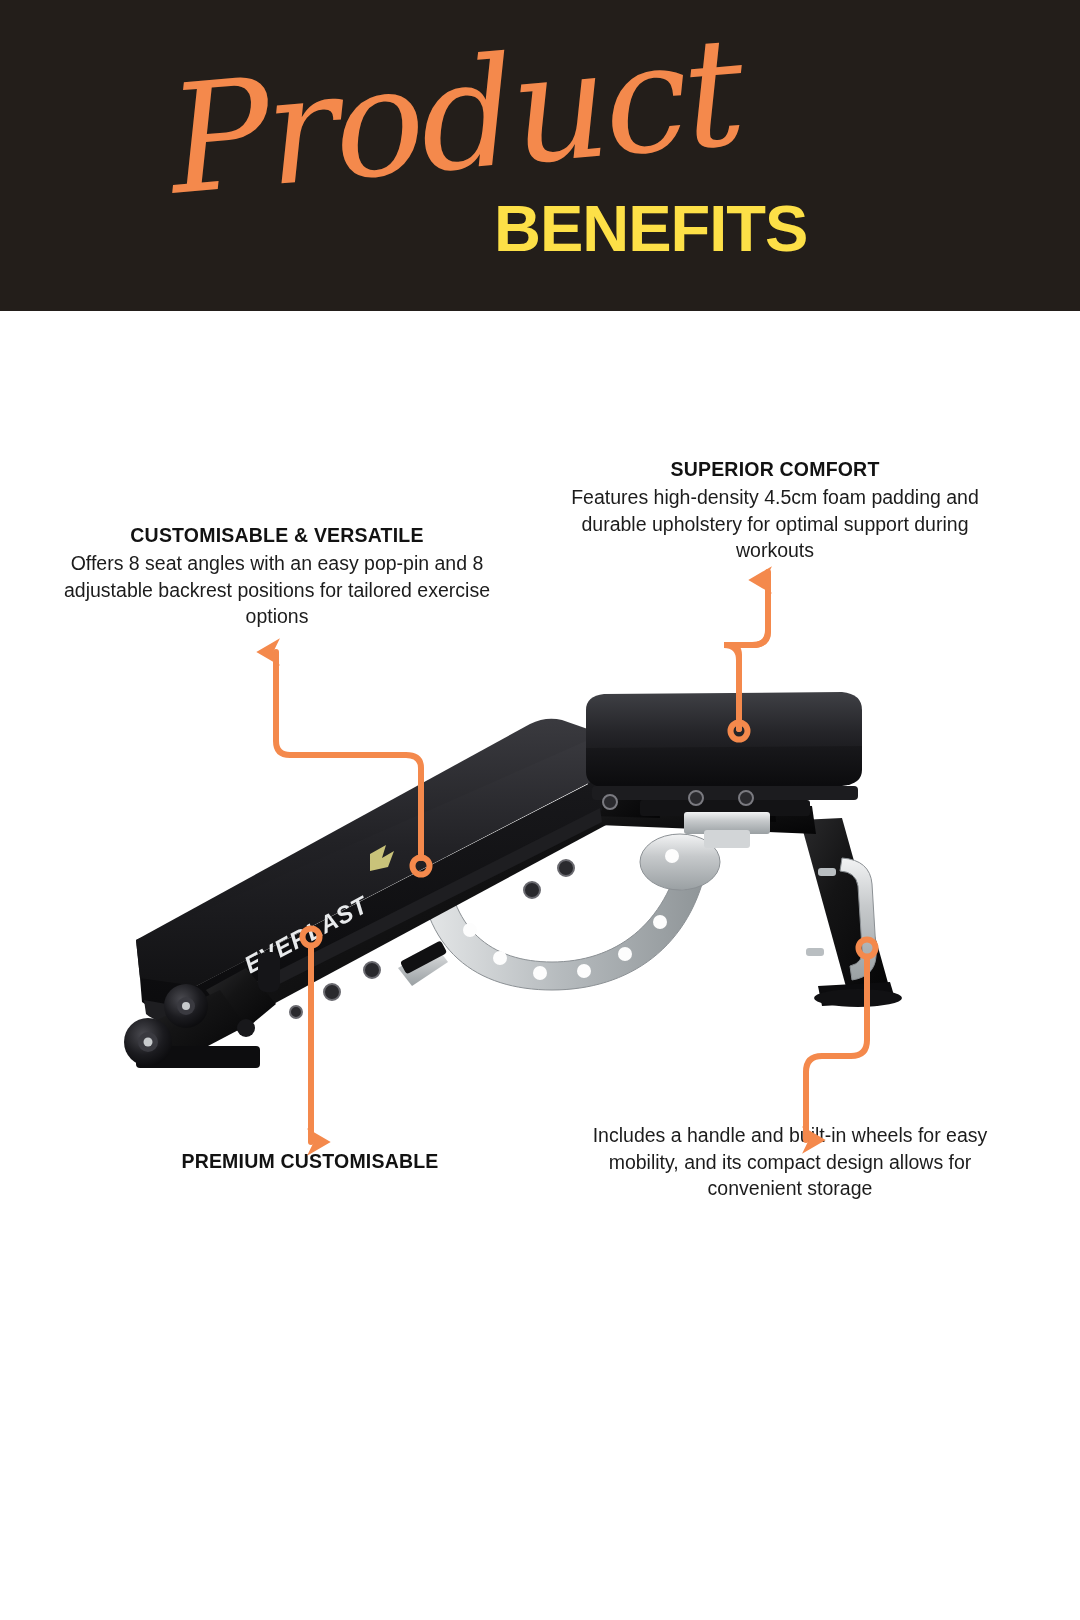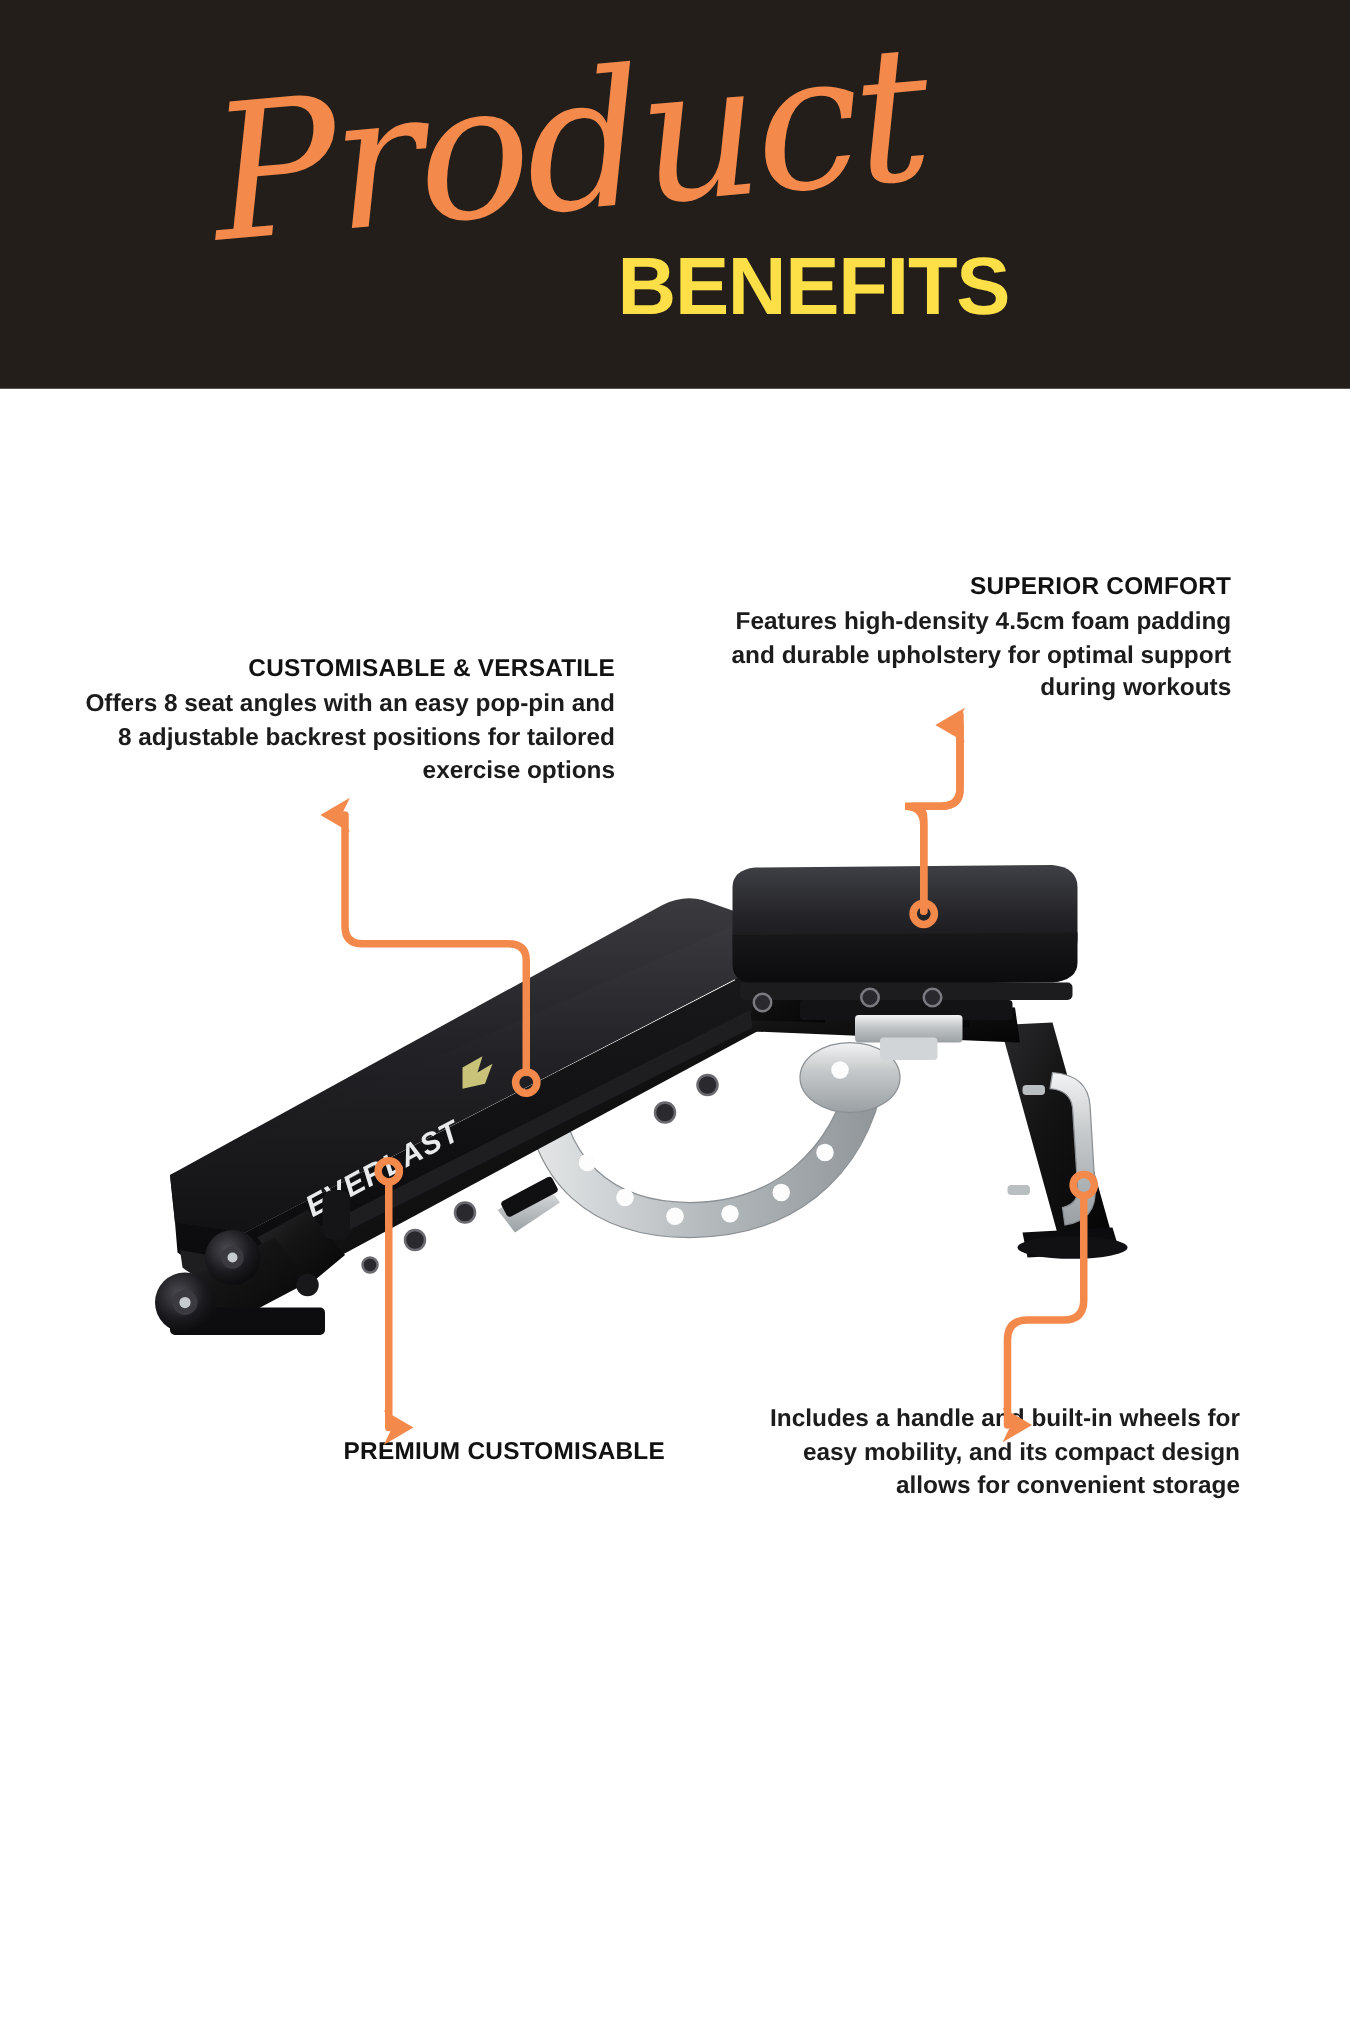--- a/index.html
+++ b/index.html
@@ -42,32 +42,32 @@
     font-family:"Liberation Sans", sans-serif;
     font-weight:700;
     font-size:65px;
     line-height:78px;
     letter-spacing:-1px;
     white-space:nowrap;
     z-index:1;
   }
 
   
-  .callout{ position:absolute; text-align:right; }
+  .callout{ position:absolute; text-align:center; }
   .callout .c-title{
     font-weight:700;
     font-size:19.5px;
     line-height:26px;
     color:#121212;
     letter-spacing:.2px;
     margin-bottom:2px;
     white-space:nowrap;
   }
   .callout .c-body{
-    font-weight:700;
+    font-weight:400;
     font-size:19.5px;
     line-height:26.5px;
     color:#1c1c1c;
   }
 
   #callout-comfort   { left:565px; top:456px; width:420px; }
   #callout-versatile { left:62px;  top:522px; width:430px; }
   #callout-premium   { left:88px;  top:1148px; width:444px; }
   #callout-portable  { left:588px; top:1122px; width:404px; }
 

